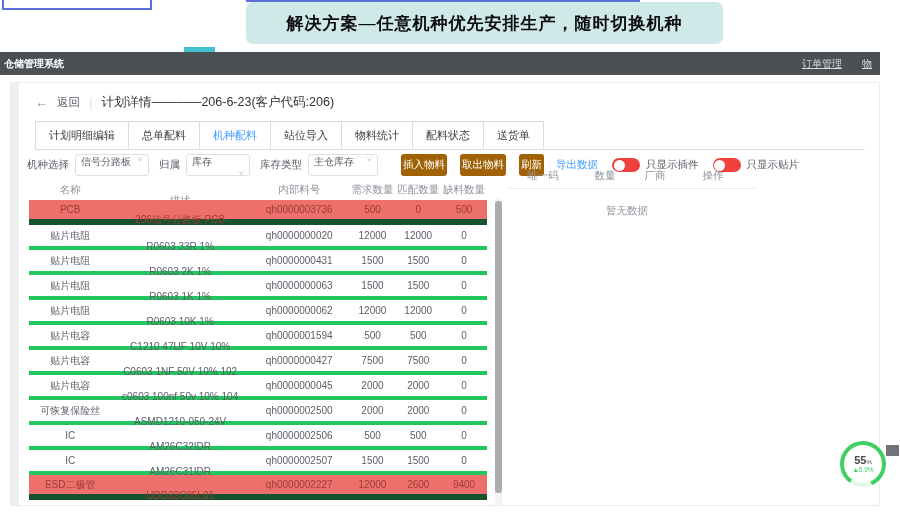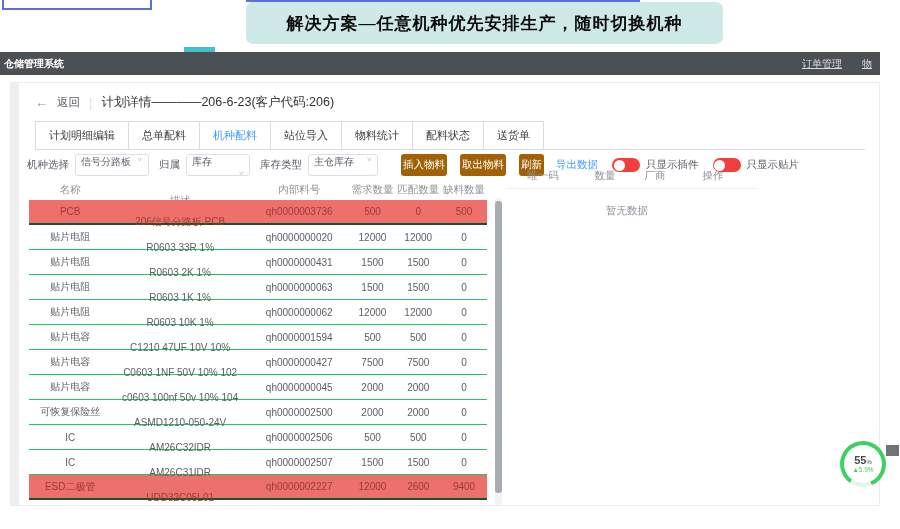--- a/index.html
+++ b/index.html
@@ -49,23 +49,23 @@
     margin-left:13px;cursor:pointer;white-space:nowrap;}
   .link{color:#409eff;font-size:10.5px;margin-left:12px;cursor:pointer;white-space:nowrap;}
   .toggle{width:28px;height:14px;border-radius:7px;background:#ef403d;position:relative;margin-left:14px;
     flex:none;cursor:pointer;}
   .toggle::after{content:"";position:absolute;left:1.5px;top:1.5px;width:11px;height:11px;border-radius:50%;background:#fff;}
   .toggle-label{margin-left:6px;white-space:nowrap;}
   
   .lth{position:absolute;left:18px;top:98px;width:458px;display:flex;align-items:center;height:18px;}
   .lth .th{font-size:10.5px;color:#8f949b;text-align:center;white-space:nowrap;overflow:hidden;}
   .ltb{position:absolute;left:18px;top:117px;width:458px;}
-  .tr{display:flex;align-items:center;height:25px;border-bottom:1px solid #22c55e;box-sizing:border-box;cursor:pointer;}
+  .tr{display:flex;align-items:center;height:25px;border-bottom:4px solid #22c55e;box-sizing:border-box;cursor:pointer;}
   .tr .td{font-size:10px;color:#5a5e66;text-align:center;white-space:nowrap;overflow:hidden;}
-  .tr.hl{background:#ee706c;border-bottom:2px solid #14532d;}
+  .tr.hl{background:#ee706c;border-bottom:6px solid #14532d;}
   .tr.hl .td{color:#9c3b36;}
   .lc0{width:18%;} .lc1{width:30%;margin-top:21px;} .lc2{width:22%;} .lc3{width:10%;} .lc4{width:10%;} .lc5{width:10%;}
   
   .vscroll{position:absolute;left:484px;top:115px;width:7px;height:309px;background:#f3f3f4;border-radius:3px;cursor:pointer;}
   .vthumb{position:absolute;left:0;top:3px;width:7px;height:292px;background:#a9adb2;border-radius:3px;}
   
   .rth{position:absolute;left:496px;top:86px;width:250px;display:flex;height:19px;border-bottom:1px solid #eef0f5;}
   .rth .th{font-size:10.5px;color:#8f949b;text-align:center;white-space:nowrap;}
   .rc0{width:72px;} .rc1{width:52px;} .rc2{width:48px;} .rc3{width:68px;}
   .empty{position:absolute;left:496px;top:121px;width:240px;text-align:center;font-size:10.5px;color:#8f949b;}

